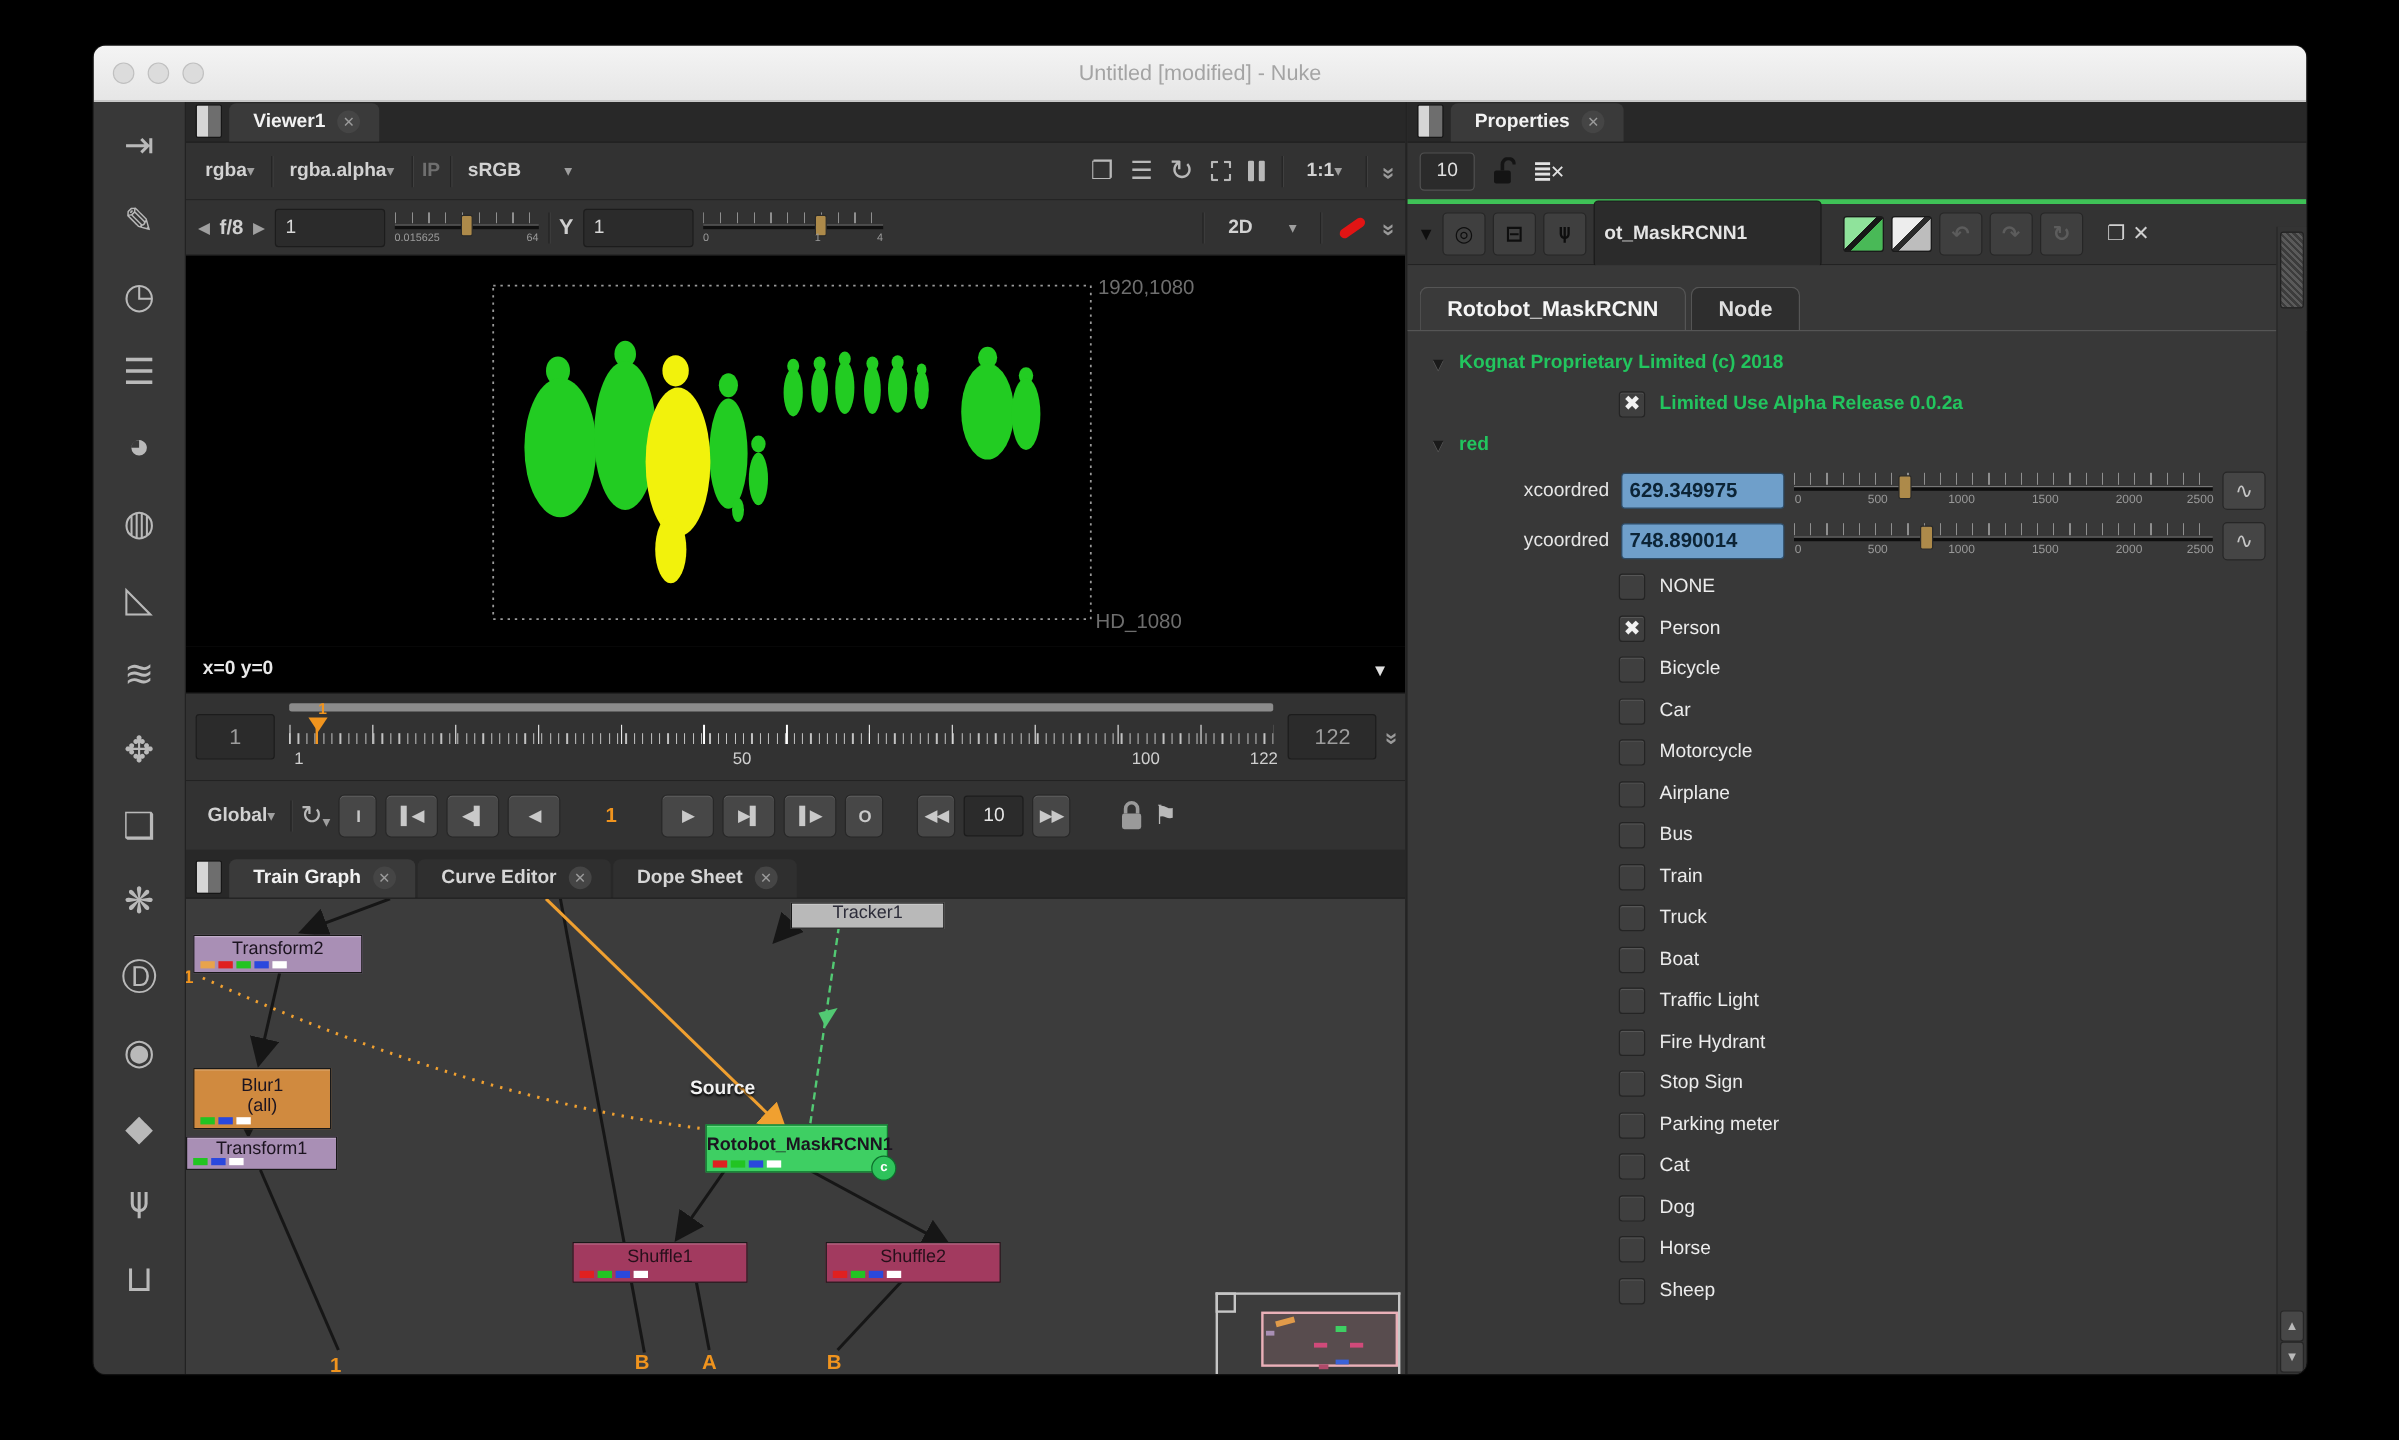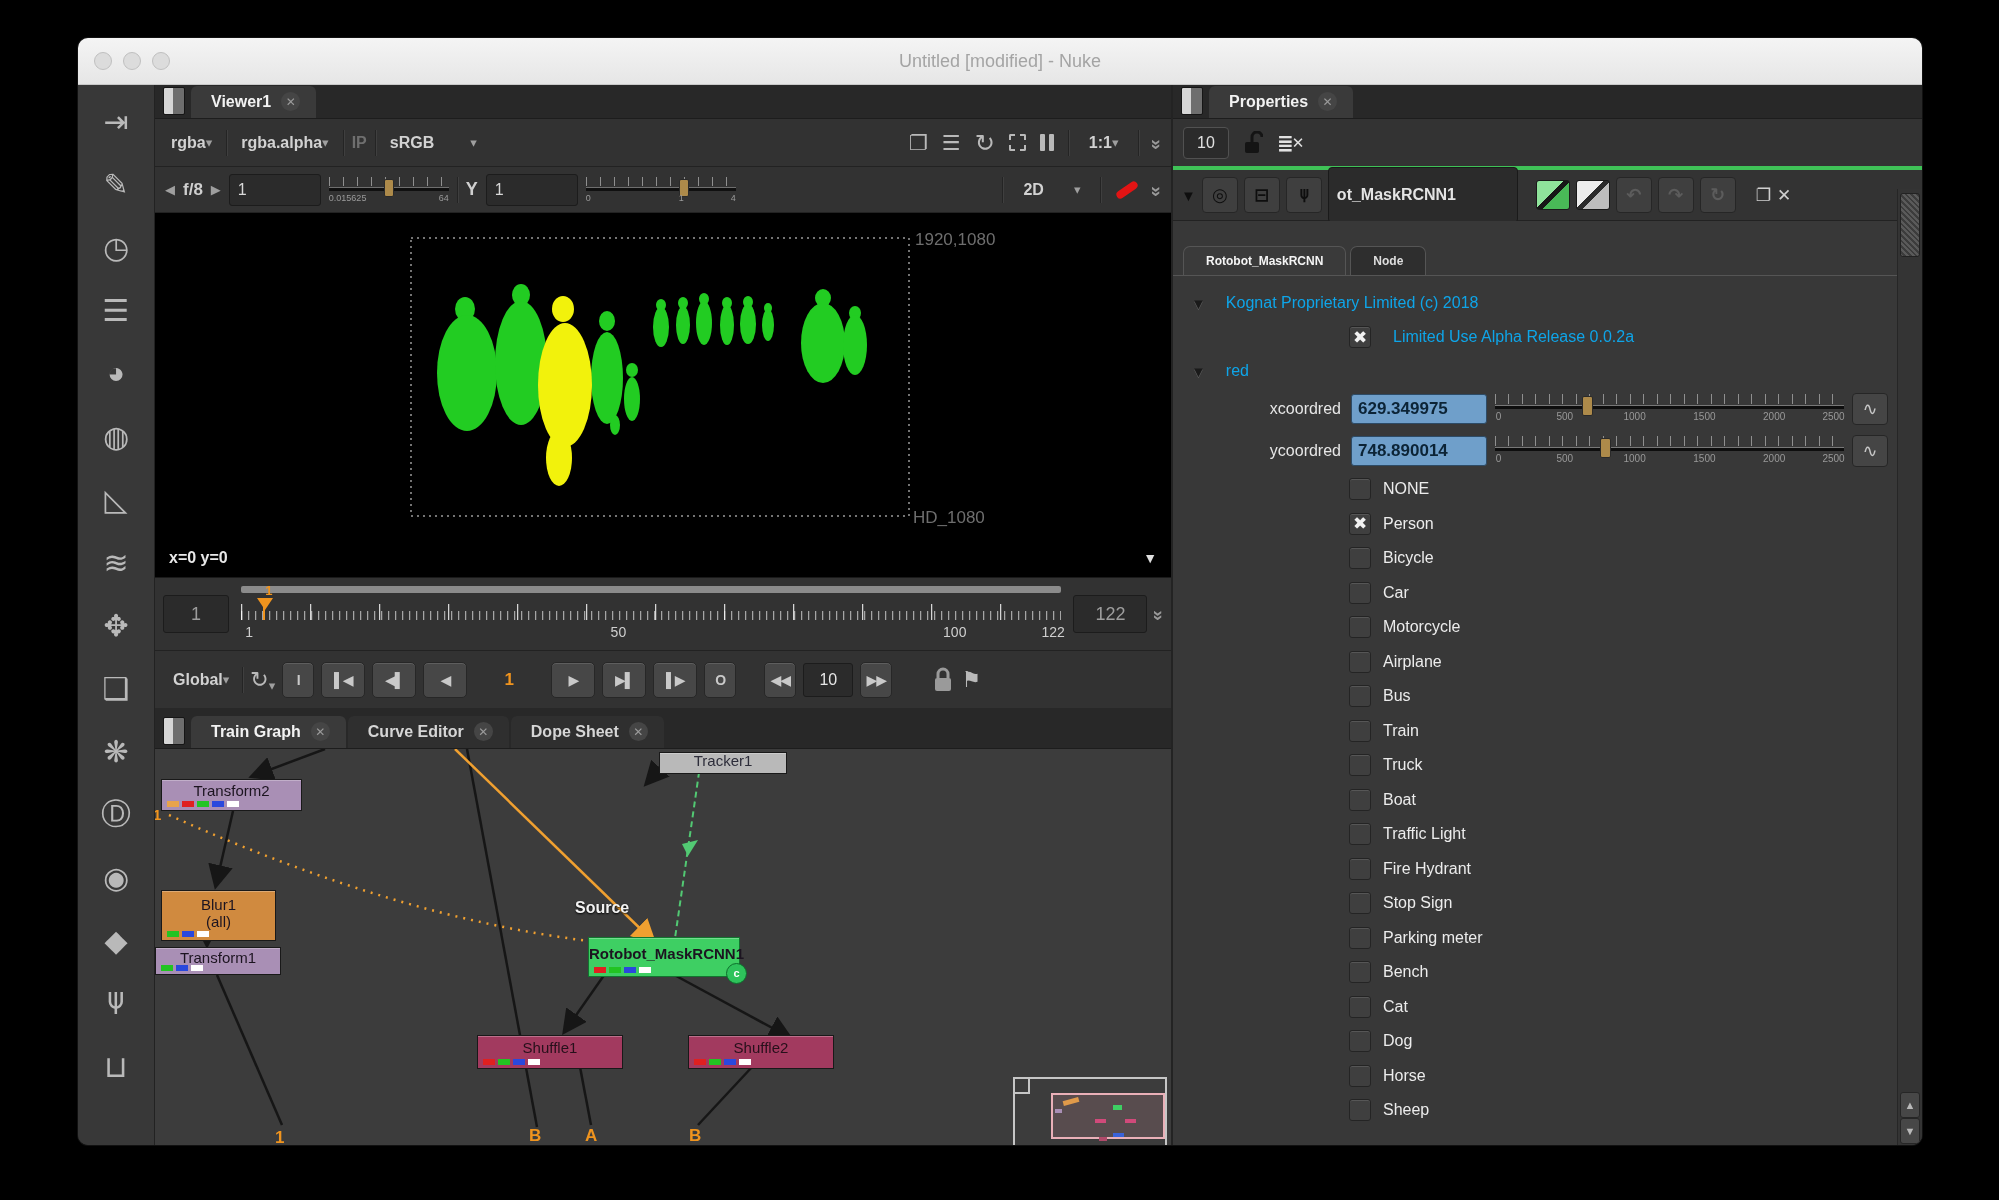--- a/index.html
+++ b/index.html
@@ -95,27 +95,27 @@
   .greenline{height:4px;background:#3fc257;margin:0;}
   .phead{height:50px;display:flex;align-items:center;gap:6px;padding:0 8px;background:#333;border-bottom:1px solid #222;}
   .hbtn{height:34px;min-width:34px;background:#3f3f3f;border:1px solid #262626;border-radius:4px;
         display:flex;align-items:center;justify-content:center;color:#0e0e0e;font-size:18px;font-weight:bold;}
   .hbtn.dis{color:#5c5c5c;}
   .namefield{width:172px;height:30px;background:#2b2b2b;border:1px solid #1a1a1a;border-radius:4px;color:#e4e4e4;font-size:16px;font-weight:bold;padding:12px 8px;}
   .swatch{width:32px;height:28px;border:1px solid #1a1a1a;border-radius:3px;}
   .sw-g{background:linear-gradient(135deg,#8fe39b 0 44%,#161616 44% 56%,#49b957 56%);}
   .sw-w{background:linear-gradient(135deg,#ededed 0 44%,#2a2a2a 44% 56%,#bdbdbd 56%);}
   .ptabs{height:54px;display:flex;align-items:flex-end;padding:0 10px;background:#383838;border-bottom:1px solid #555;}
-  .ptab{padding:7px 22px;font-size:12px;font-weight:bold;border:1px solid #555;border-bottom:none;border-radius:7px 7px 0 0;margin-right:4px;}
+  .ptab{padding:7px 22px;font-size:18px;font-weight:bold;border:1px solid #555;border-bottom:none;border-radius:7px 7px 0 0;margin-right:4px;}
   .ptab.active{background:#3a3a3a;color:#f5f5f5;}
   .ptab.idle{background:#2e2e2e;color:#dedede;}
   .pcontent{flex:1;padding:10px 34px 0 10px;color:#e6e6e6;overflow:hidden;}
   .prow{display:flex;align-items:center;height:34px;font-size:16px;}
   .tri{color:#111;text-shadow:0 1px 0 #666;font-size:15px;margin:0 10px 0 8px;color:#1a1a1a;}
-  .bold{font-weight:normal;color:#0ea5e9;margin-left:10px;}
+  .bold{font-weight:bold;color:#22c55e;}
   .cbox{width:20px;height:20px;background:#3f3f3f;border:1px solid #242424;border-radius:3px;margin-right:12px;
         display:flex;align-items:center;justify-content:center;color:#f2f2f2;font-size:17px;font-weight:bold;
         box-shadow:inset 0 1px rgba(255,255,255,.12);}
   .classrow{height:34.5px;display:flex;align-items:center;padding-left:166px;font-size:16px;color:#ececec;}
   .paramrow{display:flex;align-items:center;height:42px;}
   .plab{width:158px;text-align:right;padding-right:10px;font-size:16px;color:#e6e6e6;}
   .pval{width:122px;height:28px;background:#6f9fca;border:1px solid #2d4b66;border-radius:3px;color:#0c2436;
         font-size:17px;font-weight:bold;padding:0 6px;}
   .pslider{position:relative;flex:1;height:36px;margin:0 8px;}
   .pslider .mt{position:absolute;left:0;right:0;top:3px;height:10px;background:repeating-linear-gradient(to right,#8f8f8f 0 1px,transparent 1px 13.5px);}
@@ -638,26 +638,20 @@
         <div class="classrow">
               <span class="cbox">
                 <span></span>
               </span>
               <span>Parking meter</span>
             </div>
         <div class="classrow">
               <span class="cbox">
                 <span></span>
               </span>
-              <span>Bench</span>
-            </div>
-        <div class="classrow">
-              <span class="cbox">
-                <span></span>
-              </span>
               <span>Cat</span>
             </div>
         <div class="classrow">
               <span class="cbox">
                 <span></span>
               </span>
               <span>Dog</span>
             </div>
         <div class="classrow">
               <span class="cbox">

